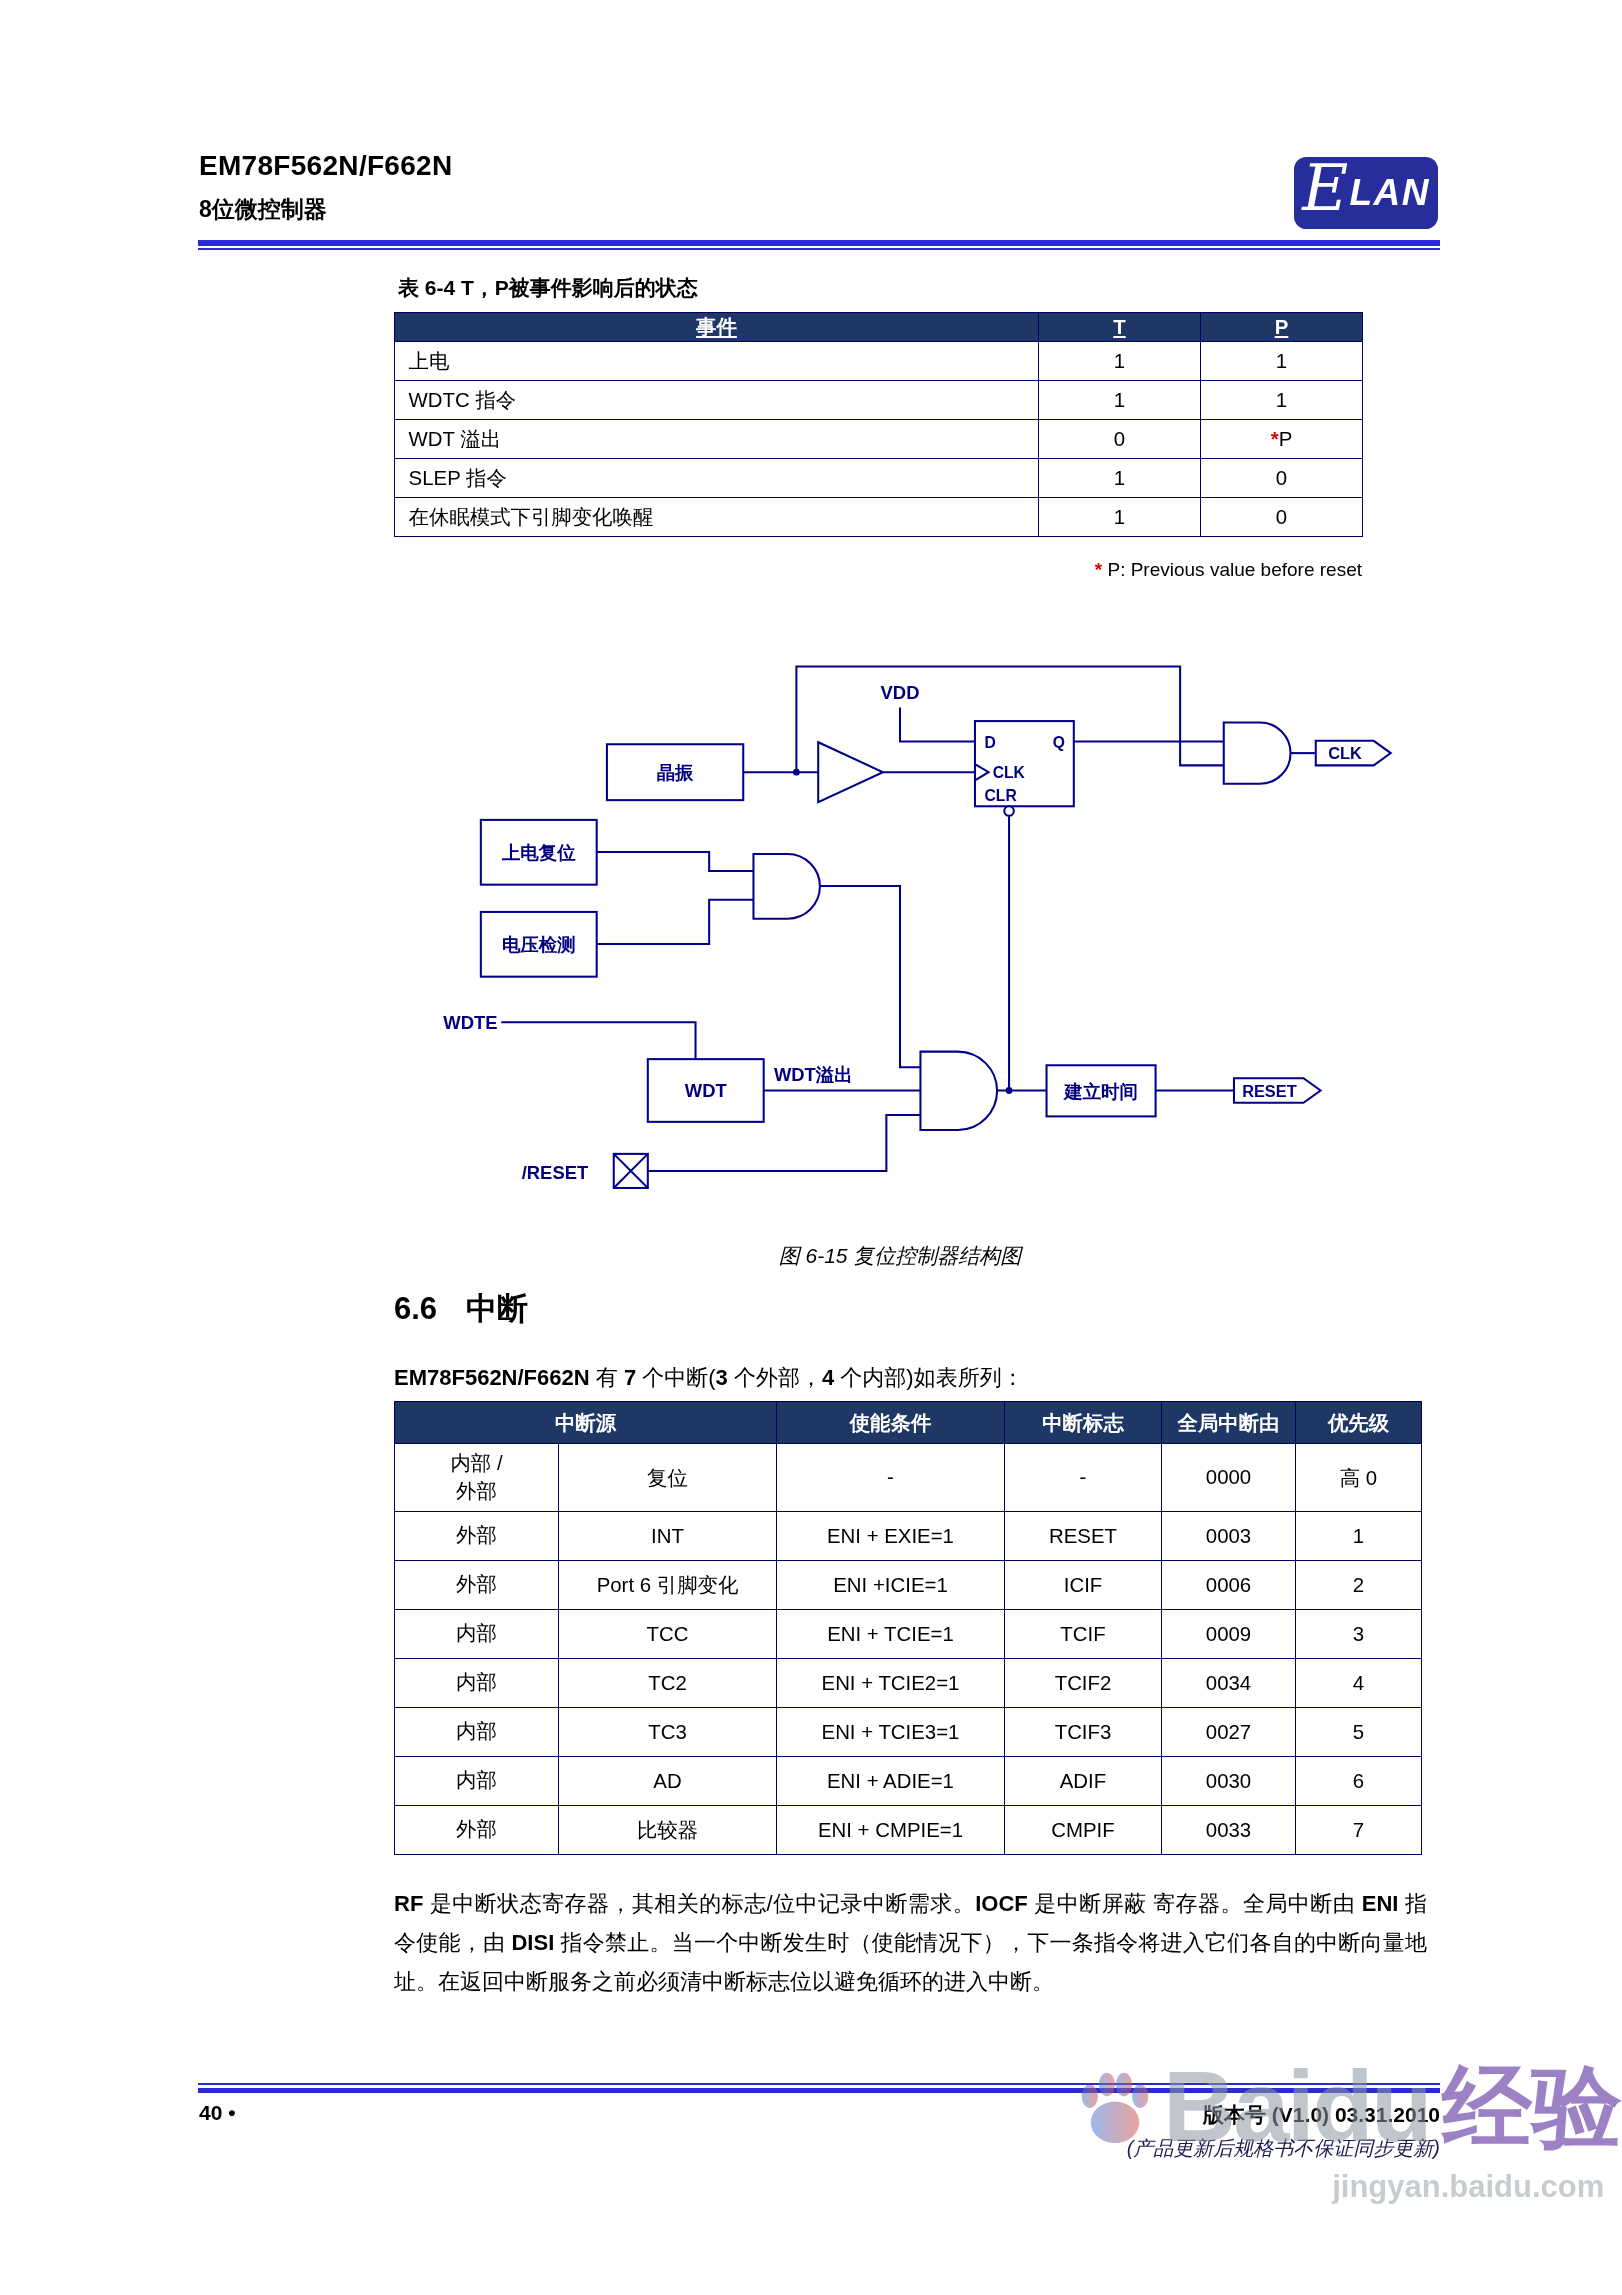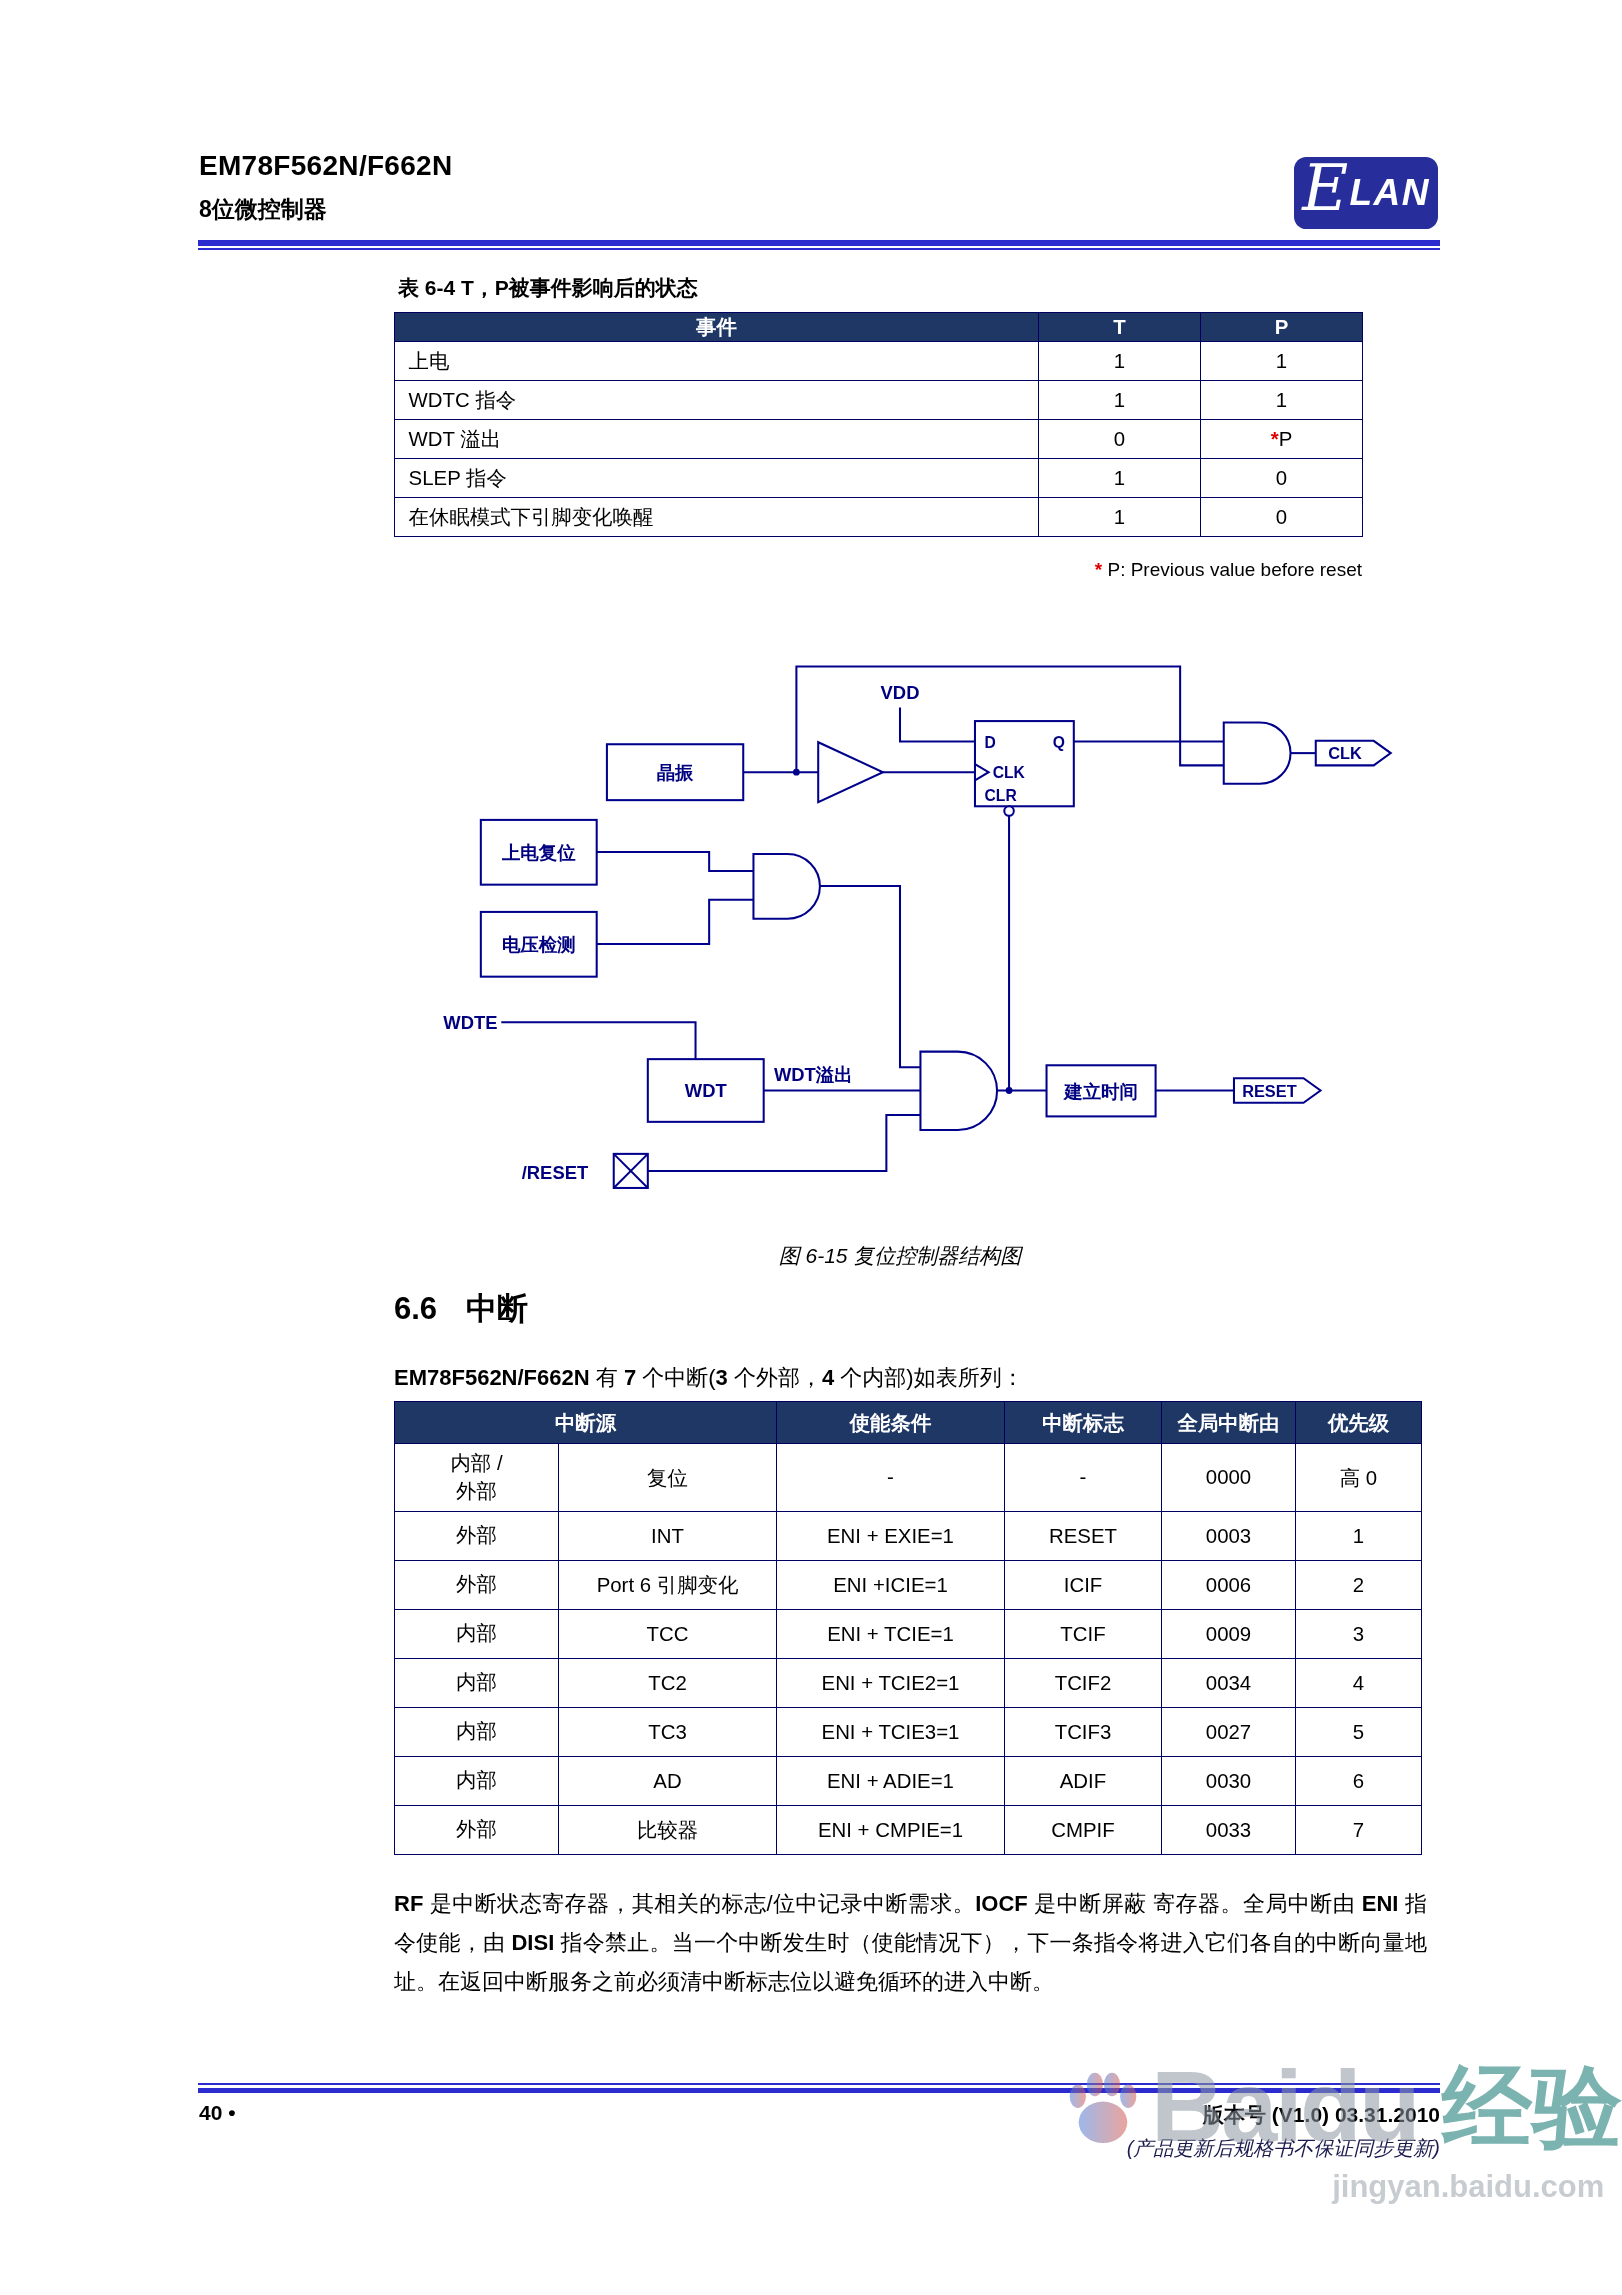--- a/index.html
+++ b/index.html
@@ -27,21 +27,21 @@
   }
   .elan-e { font-family:"DejaVu Serif","Liberation Serif",serif; font-style:italic; font-size:63px; line-height:1; margin-top:-8.2px; margin-right:1.4px; }
   .elan-lan { font-size:37px; font-weight:bold; font-style:italic; letter-spacing:1.4px; }
 
   
   .t1-caption { position:absolute; left:398px; top:274px; font-size:21px; font-weight:bold; }
   .t1-wrap { position:absolute; left:394px; top:312px; }
   table { border-collapse:collapse; table-layout:fixed; }
   .t1 th, .t1 td, .t2 th, .t2 td { border:1.4px solid #000063; overflow:hidden; }
   .t1 th, .t2 th { background:#1e3765; color:#fff; font-size:20.4px; font-weight:bold; text-align:center; }
-  .t1 th { height:24px; }
+  .t1 th { height:24px;text-decoration:underline; }
   .t1 td { height:39px; font-size:20.4px; }
   .t1 td.event { text-align:left; padding-left:13.6px; }
   .t1 td.val { text-align:center; }
   .star { color:#e00000; font-weight:bold; }
   .t1-footnote { position:absolute; left:394px; top:559px; width:968px; text-align:right; font-size:19px; }
 
   
   .diagram { position:absolute; left:382px; top:646px; }
   .dg-line { stroke:#00008b; stroke-width:3; fill:none; }
   .dg-box  { stroke:#00008b; stroke-width:3; fill:#ffffff; }
@@ -69,21 +69,21 @@
   
   .page-num { position:absolute; left:199px; top:2101px; font-size:21px; font-weight:bold; }
   .version { position:absolute; left:750px; top:2101px; width:690px; text-align:right; font-size:21px; font-weight:bold; }
   .disclaimer { position:absolute; left:750px; top:2135px; width:690px; text-align:right; font-size:20px; font-style:italic; color:#1b1b4e; }
 
   
   .watermark { position:absolute; left:975px; top:2056px; width:647px; height:225px; opacity:0.55; pointer-events:none; z-index:5; }
   .wm-row { display:flex; align-items:center; justify-content:flex-end; }
   .wm-brand { font-size:101px; font-weight:bold; color:#8e99a3; letter-spacing:-2.7px; line-height:1; }
   .wm-paw { width:90px; height:90px; margin:0 2.7px; }
-  .wm-suffix { font-size:90px; font-weight:bold; color:#0f766e; line-height:1; margin-left:24px; }
+  .wm-suffix { font-size:90px; font-weight:bold; color:#4c1d95; line-height:1; margin-left:12px; }
   .wm-url { font-size:31px; color:#9aa3ac; text-align:right; margin-top:12.3px; padding-right:17.7px; font-weight:bold; }
 </style>
 </head>
 <body>
 
 <div class="page">
 
   <div class="doc-title">EM78F562N/F662N</div>
   <div class="doc-subtitle">8位微控制器</div>
   <div class="rule rule-top">

